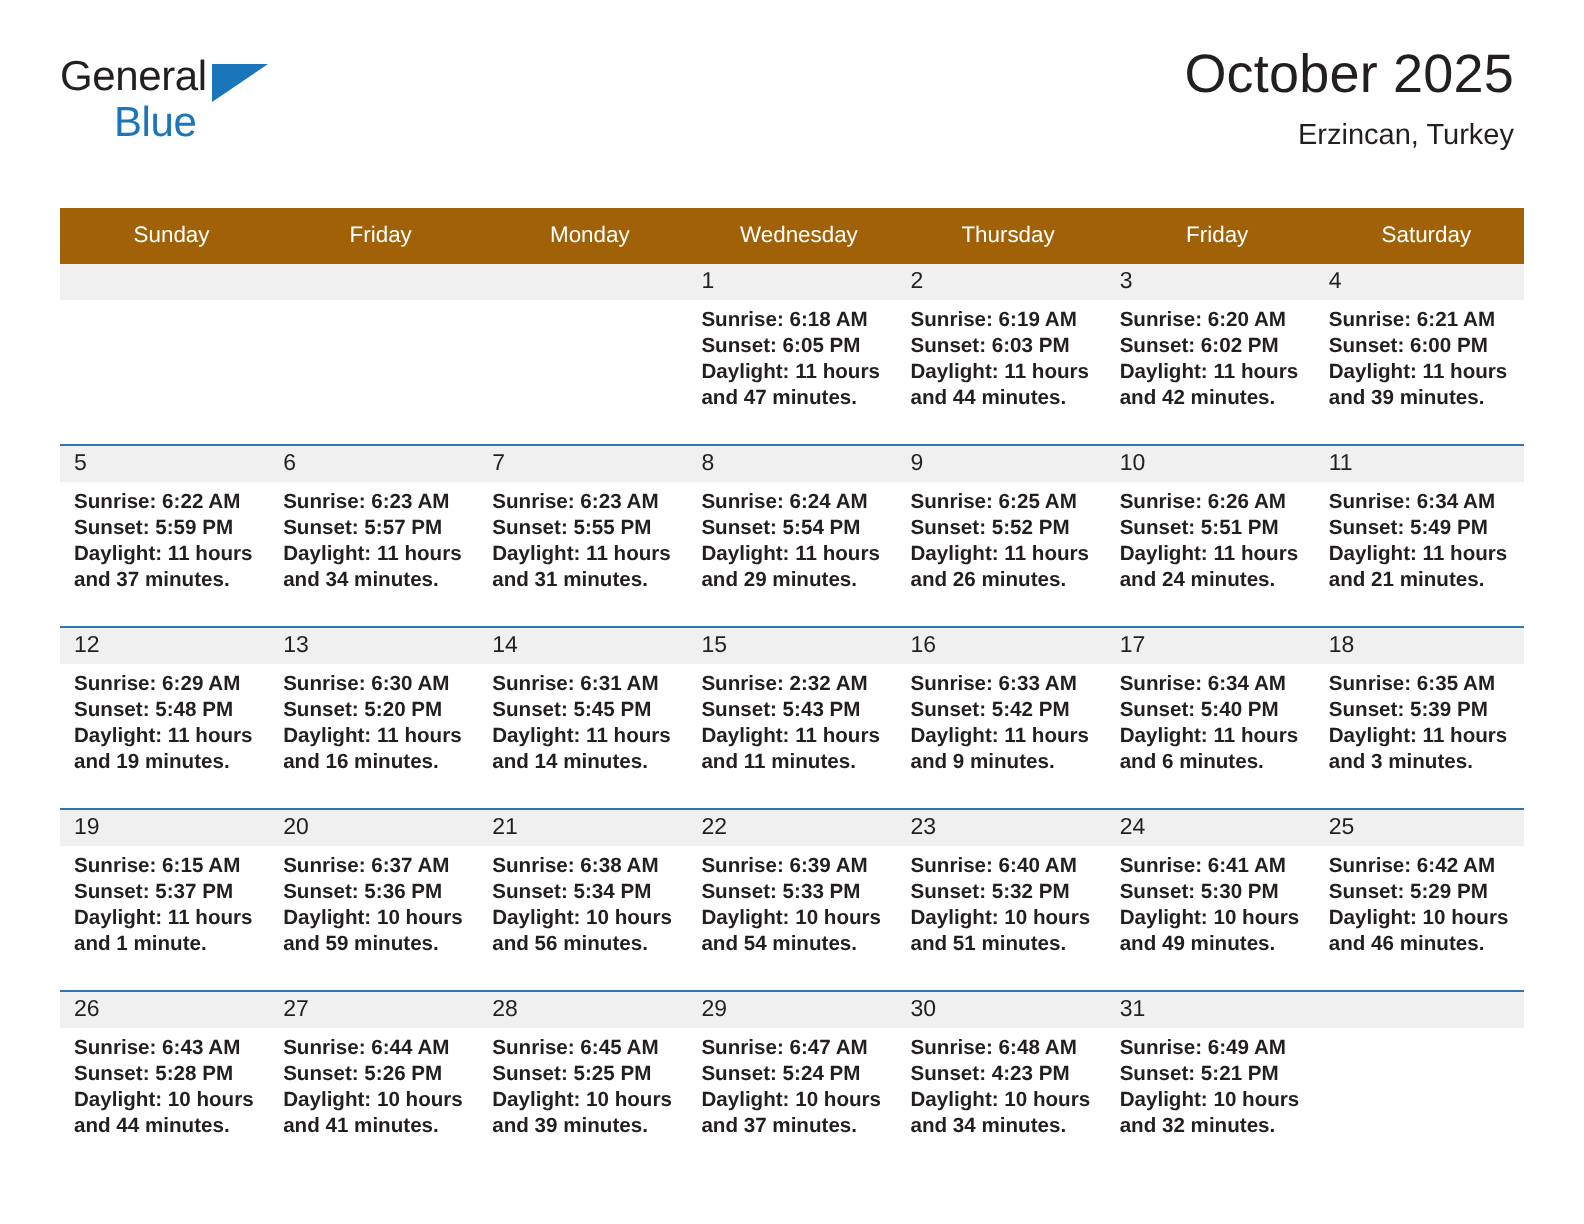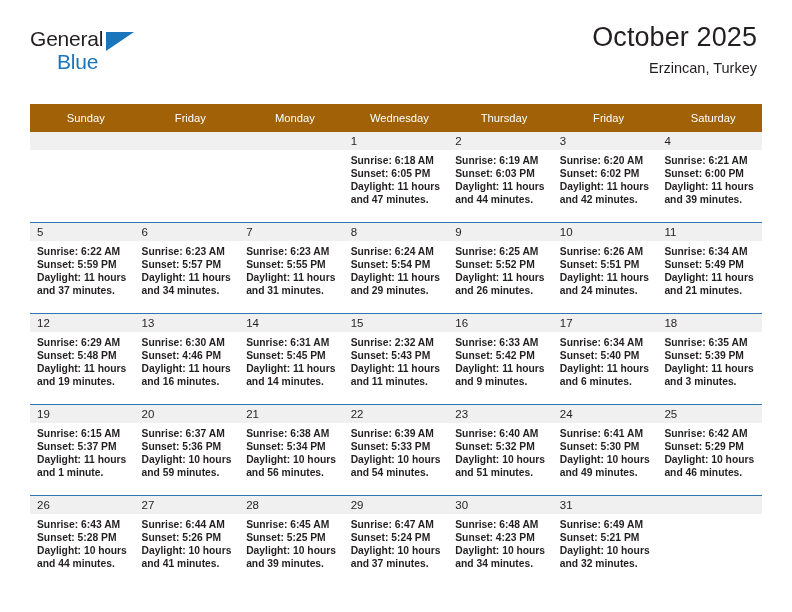--- a/index.html
+++ b/index.html
@@ -315,21 +315,21 @@
                 <div>Daylight: 11 hours</div>
                 <div>and 19 minutes.</div>
               </div>
             </div>
           </td>
           <td>
             <div class="cell-inner">
               <div class="daynum-band">13</div>
               <div class="cell-body">
                 <div>Sunrise: 6:30 AM</div>
-                <div>Sunset: 4:46 PM</div>
+                <div>Sunset: 5:20 PM</div>
                 <div>Daylight: 11 hours</div>
                 <div>and 16 minutes.</div>
               </div>
             </div>
           </td>
           <td>
             <div class="cell-inner">
               <div class="daynum-band">14</div>
               <div class="cell-body">
                 <div>Sunrise: 6:31 AM</div>

